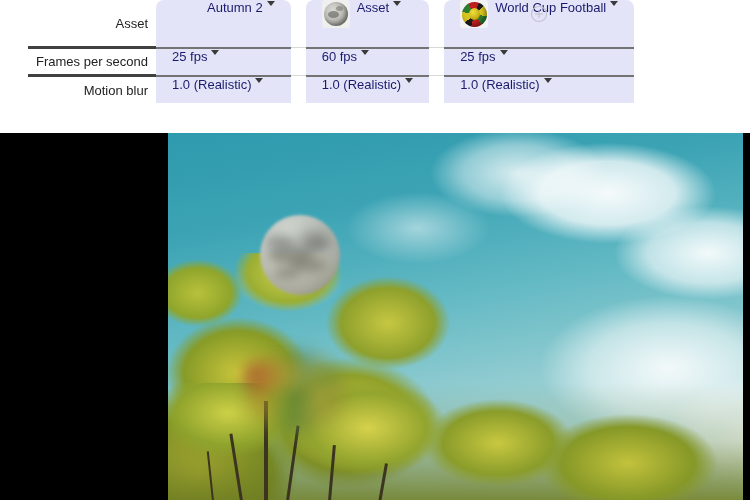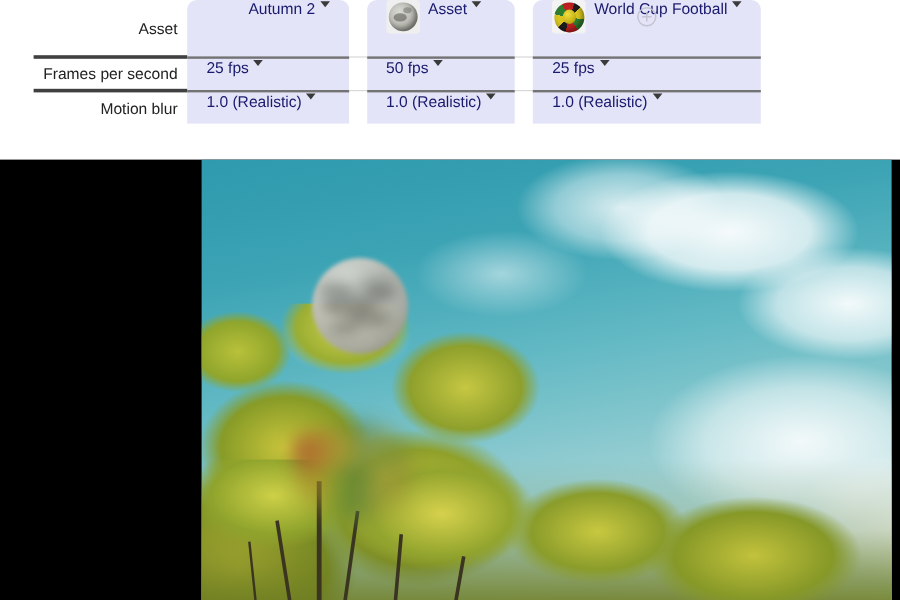--- a/index.html
+++ b/index.html
@@ -355,21 +355,21 @@
         <td class="row-label rl-border col-row">Frames per second</td>
         <td class="asset-col cell-sep col-row">
           <div class="cell-inner">
             <span class="val-text">25 fps</span>
             <span class="caret"></span>
           </div>
         </td>
         <td class="gap-col gc-border col-row"></td>
         <td class="asset-col cell-sep col-row">
           <div class="cell-inner">
-            <span class="val-text">50 fps</span>
+            <span class="val-text">60 fps</span>
             <span class="caret"></span>
           </div>
         </td>
         <td class="gap-col gc-border col-row"></td>
         <td class="asset-col cell-sep col-row">
           <div class="cell-inner">
             <span class="val-text">25 fps</span>
             <span class="caret"></span>
           </div>
         </td>

